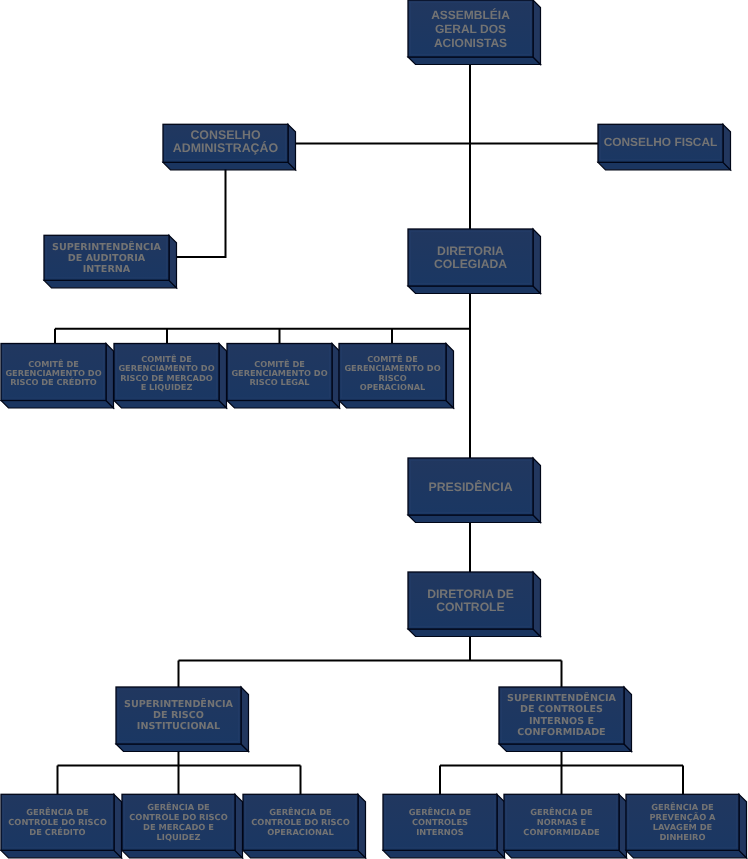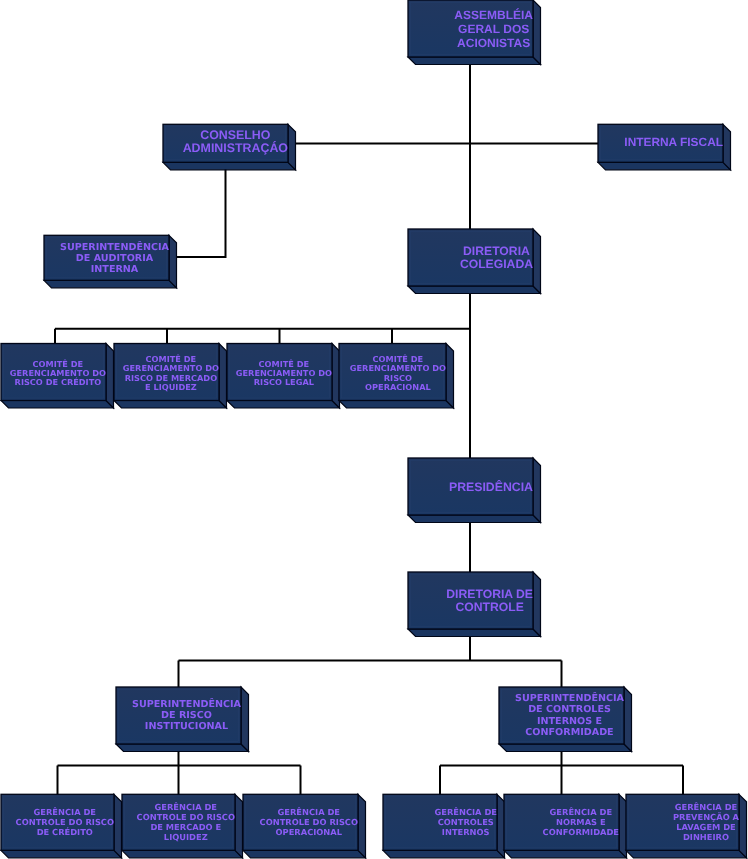--- a/index.html
+++ b/index.html
@@ -3,23 +3,23 @@
 <meta charset="utf-8">
 <title>Organograma</title>
 <style>
   html,body{margin:0;padding:0;background:#ffffff;}
   body{width:748px;height:859px;overflow:hidden;
        font-family:"Liberation Sans",sans-serif;
        -webkit-font-smoothing:antialiased;
        text-rendering:geometricPrecision;}
   #chart{position:relative;width:748px;height:859px;background:#fff;}
   svg.layer{position:absolute;left:0;top:0;width:748px;height:859px;}
-  .nodeText{position:absolute;display:flex;align-items:center;justify-content:flex-end;
+  .nodeText{position:absolute;display:flex;align-items:center;justify-content:center;
             will-change:transform;
-            text-align:center;color:#8b5cf6;pointer-events:none;}
+            text-align:center;color:#737373;pointer-events:none;}
 </style>
 </head>
 <body>
 
 <div id="chart">
   <svg class="layer" id="lines" viewBox="0 0 748 859">
       <path d="M470,57 L470,229" fill="none" stroke="#000000" stroke-width="2"></path>
       <path d="M296,143.5 L598,143.5" fill="none" stroke="#000000" stroke-width="2"></path>
       <path d="M225.5,168 L225.5,257 L169,257" fill="none" stroke="#000000" stroke-width="2"></path>
       <path d="M55,328.7 L470,328.7" fill="none" stroke="#000000" stroke-width="2"></path>
@@ -165,21 +165,21 @@
       </g>
     </svg>
   <div id="labels">
       <div class="nodeText" style="left: 408px; top: 0px; width: 125px; height: 57px; font-size: 12px; line-height: 14px; font-weight: bold; font-family: &quot;Liberation Sans&quot;, sans-serif;">
         <div style="transform:translateY(0px)">ASSEMBLÉIA<br>GERAL DOS<br>ACIONISTAS</div>
       </div>
       <div class="nodeText" style="left: 163px; top: 124.3px; width: 125px; height: 38px; font-size: 12.4px; line-height: 13px; font-weight: bold; font-family: &quot;Liberation Sans&quot;, sans-serif;">
         <div style="transform:translateY(-1px)">CONSELHO<br>ADMINISTRAÇÁO</div>
       </div>
       <div class="nodeText" style="left: 598px; top: 124.3px; width: 125px; height: 38px; font-size: 11.9px; line-height: 14px; font-weight: bold; font-family: &quot;Liberation Sans&quot;, sans-serif;">
-        <div style="transform:translateY(-1.3px)">INTERNA FISCAL</div>
+        <div style="transform:translateY(-1.3px)">CONSELHO FISCAL</div>
       </div>
       <div class="nodeText" style="left: 44px; top: 235.3px; width: 125px; height: 45px; font-size: 9.6px; line-height: 11.3px; font-weight: bold; font-family: &quot;DejaVu Sans&quot;, sans-serif;">
         <div style="transform:translateY(1px)">SUPERINTENDÊNCIA<br>DE AUDITORIA<br>INTERNA</div>
       </div>
       <div class="nodeText" style="left: 408px; top: 229px; width: 125px; height: 57px; font-size: 12.2px; line-height: 13px; font-weight: bold; font-family: &quot;Liberation Sans&quot;, sans-serif;">
         <div style="transform:translateY(-0.5px)">DIRETORIA<br>COLEGIADA</div>
       </div>
       <div class="nodeText" style="left: 1px; top: 343.5px; width: 105px; height: 57px; font-size: 8.2px; line-height: 9.2px; font-weight: bold; font-family: &quot;DejaVu Sans&quot;, sans-serif;">
         <div style="transform:translateY(1px)">COMITÊ DE<br>GERENCIAMENTO DO<br>RISCO DE CRÉDITO</div>
       </div>

